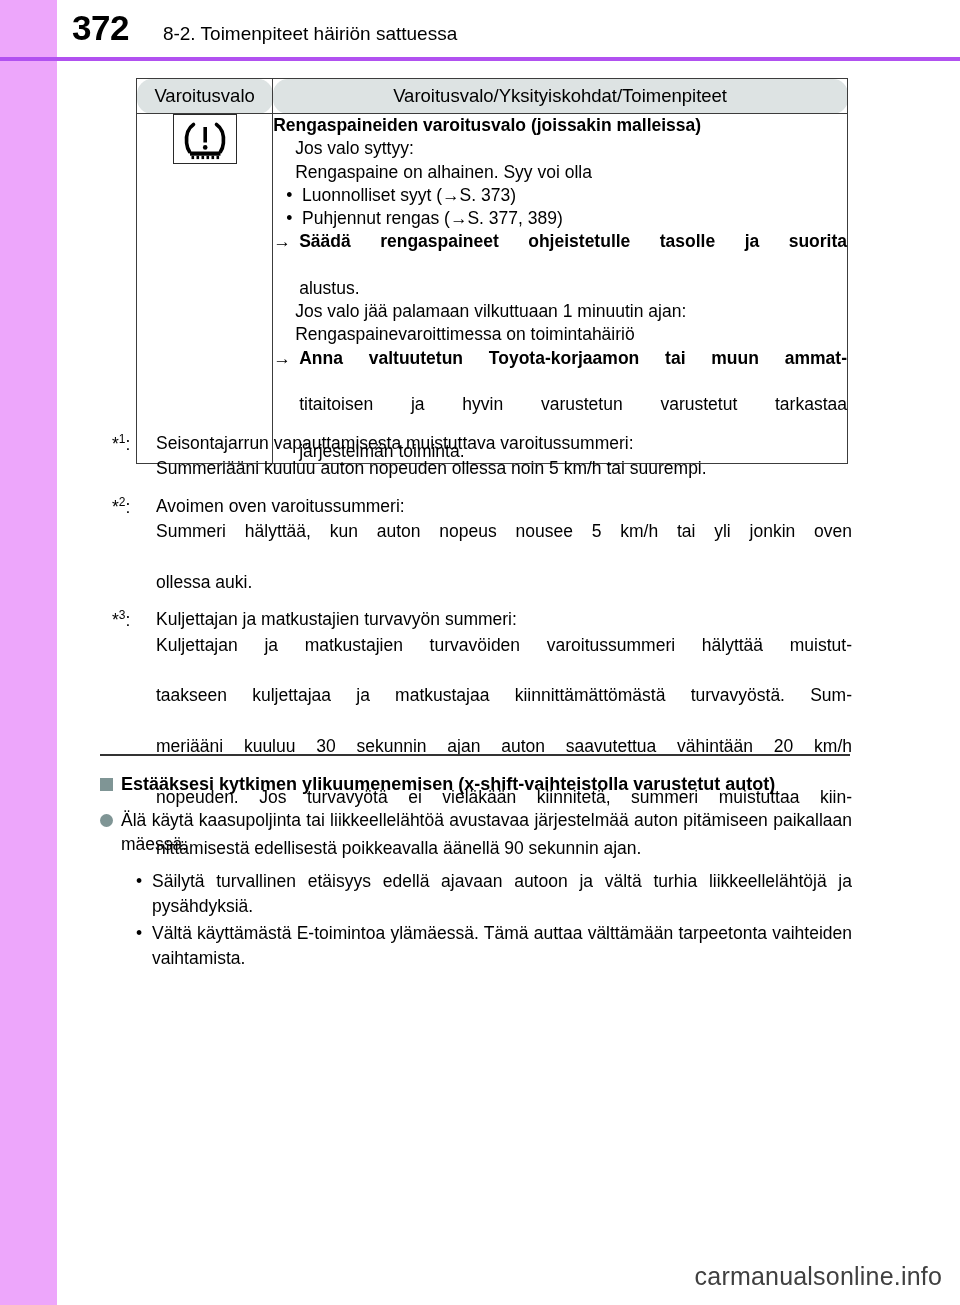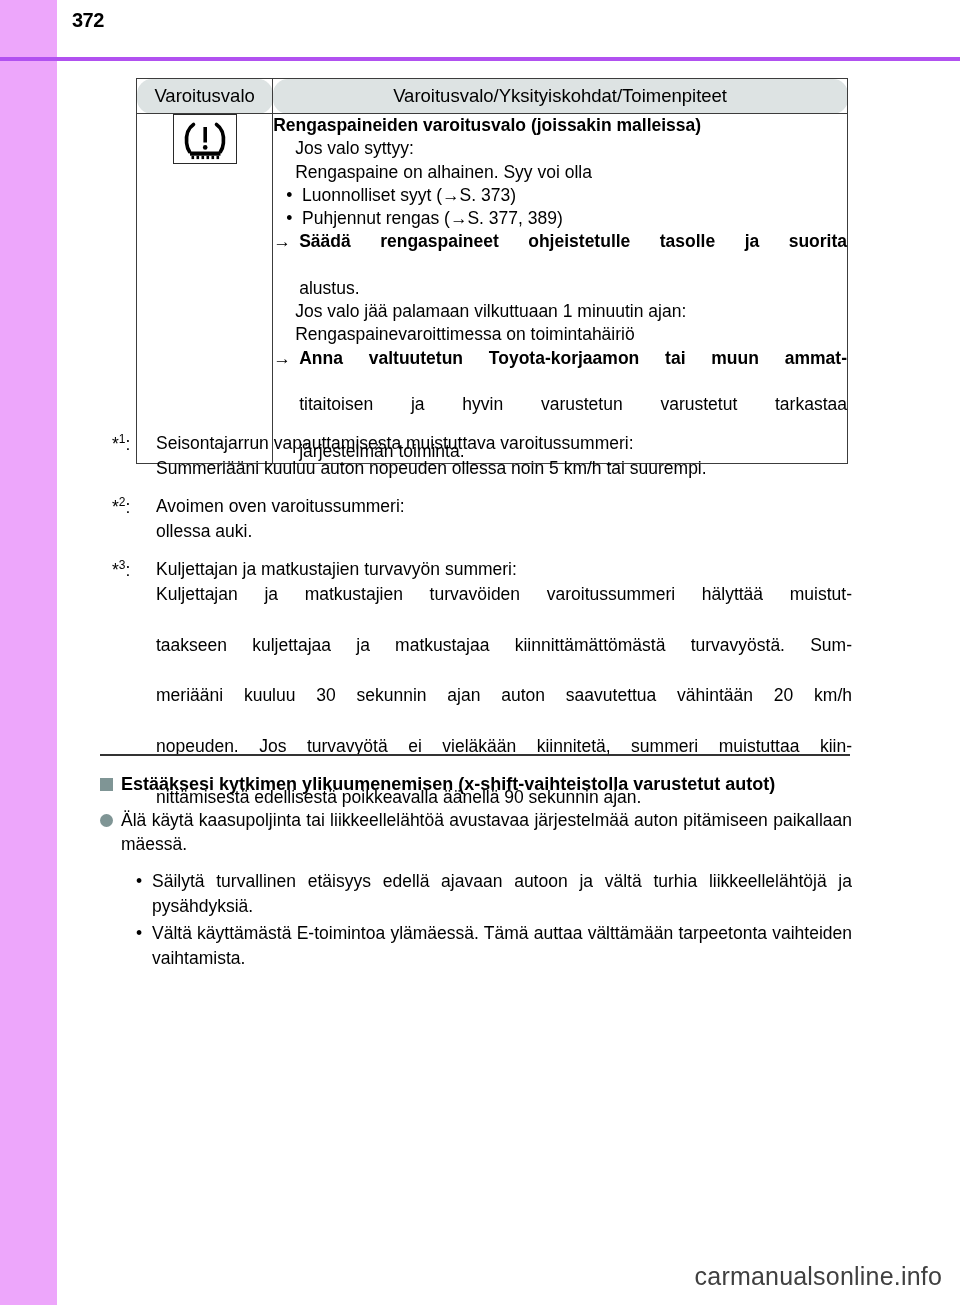--- a/index.html
+++ b/index.html
@@ -44,21 +44,21 @@
   .running-head {
     position: absolute;
     left: 72px;
     top: 10px;
     width: 800px;
     height: 44px;
     display: flex;
     align-items: baseline;
   }
   .page-number {
-    font-size: 20px;
+    font-size: 35px;
     font-weight: bold;
     letter-spacing: -0.5px;
     line-height: 1;
   }
   .section-title {
     font-size: 19px;
     margin-left: 34px;
     line-height: 1;
   }
 
@@ -266,20 +266,21 @@
 </head>
 <body>
 
 <div id="page">
 
   <div class="side-bar"></div>
   <div class="header-rule"></div>
 
   <div class="running-head">
     <span class="page-number">372</span>
+    <span class="section-title">8-2. Toimenpiteet häiriön sattuessa</span>
   </div>
 
   <table class="warn-table">
     <colgroup>
       <col class="col-symbol">
       <col class="col-detail">
     </colgroup>
     <thead>
       <tr>
         <th>Varoitusvalo</th>
@@ -331,20 +332,21 @@
 
     <div class="fn">
       <span class="fn-marker"><span>*</span><span class="sup">1</span><span>:</span></span>
       <span class="fn-line">Seisontajarrun vapauttamisesta muistuttava varoitussummeri:</span>
       <span class="fn-line">Summeriääni kuuluu auton nopeuden ollessa noin 5 km/h  tai suurempi.</span>
     </div>
 
     <div class="fn">
       <span class="fn-marker"><span>*</span><span class="sup">2</span><span>:</span></span>
       <span class="fn-line">Avoimen oven varoitussummeri:</span>
+      <span class="fn-just justify-last-left">Summeri hälyttää, kun auton nopeus nousee 5 km/h tai yli jonkin oven</span>
       <span class="fn-line">ollessa auki.</span>
     </div>
 
     <div class="fn">
       <span class="fn-marker"><span>*</span><span class="sup">3</span><span>:</span></span>
       <span class="fn-line">Kuljettajan ja matkustajien turvavyön summeri:</span>
       <span class="fn-just justify-last-left">Kuljettajan ja matkustajien turvavöiden varoitussummeri hälyttää muistut-</span>
       <span class="fn-just justify-last-left">taakseen kuljettajaa ja matkustajaa kiinnittämättömästä turvavyöstä. Sum-</span>
       <span class="fn-just justify-last-left">meriääni kuuluu 30 sekunnin ajan auton saavutettua vähintään 20 km/h</span>
       <span class="fn-just justify-last-left">nopeuden. Jos turvavyötä ei vieläkään kiinnitetä, summeri muistuttaa kiin-</span>

